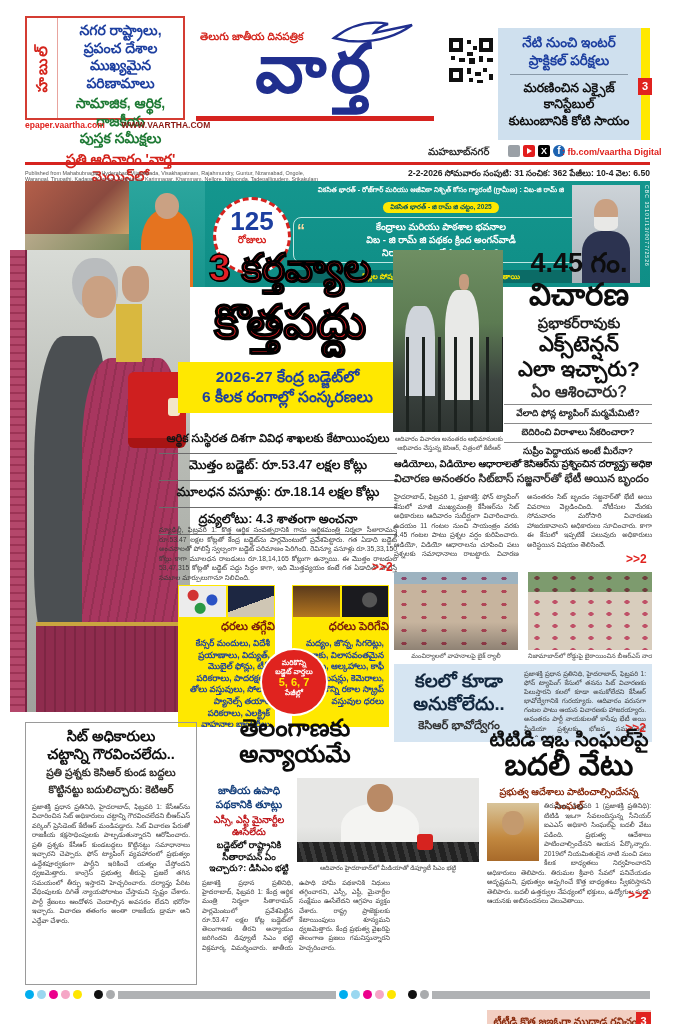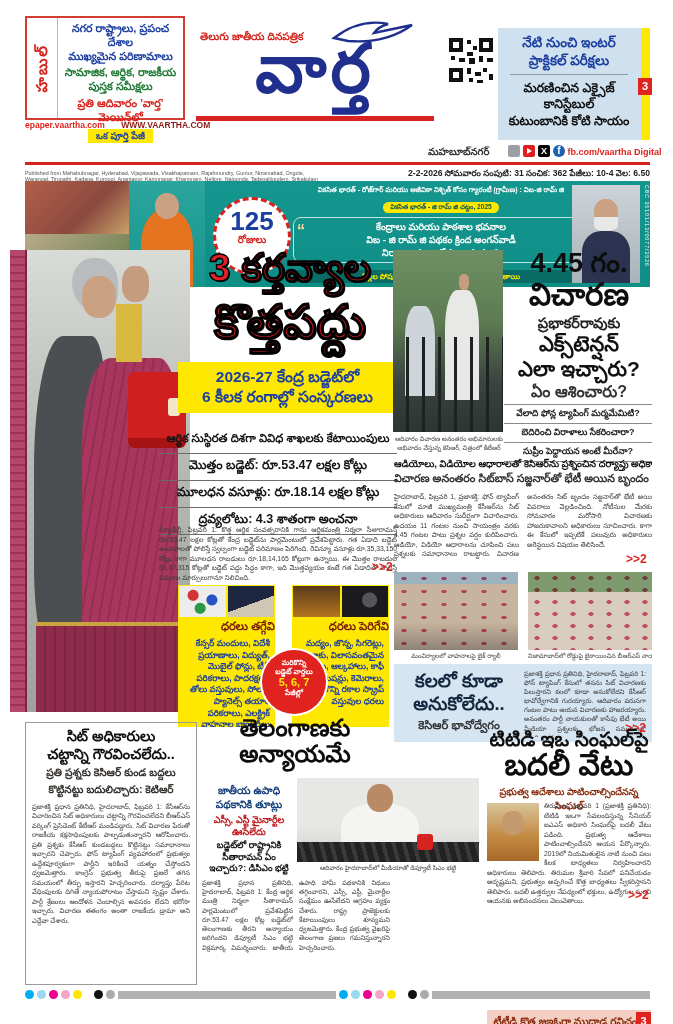--- a/index.html
+++ b/index.html
@@ -5,21 +5,21 @@
   html,body{margin:0;padding:0;background:#e8e8e8;}
   #page{position:relative;width:673px;height:1024px;background:#ffffff;overflow:hidden;
         font-family:"Liberation Sans",sans-serif;color:#111;}
   .abs{position:absolute;}
 
   
   .promo-box{left:25px;top:16px;width:156px;height:100px;border:2px solid #d43c32;display:flex;background:#fff;}
   .promo-vert{width:30px;border-right:1px solid #e8a49e;display:flex;align-items:center;justify-content:center;}
   .promo-vert span{writing-mode:vertical-rl;transform:rotate(180deg);color:#d4241c;font-weight:bold;font-size:15px;letter-spacing:2px;}
   .promo-main{flex:1;text-align:center;padding:4px 2px;line-height:1.25;}
-  .promo-l{font-size:11px;font-weight:bold;}
+  .promo-l{font-size:14px;font-weight:bold;}
   .pm-blue{color:#1d3fa0;} .pm-green{color:#1e7a34;} .pm-red{color:#d4241c;}
   .promo-page{display:inline-block;background:#ffe800;color:#1d3fa0;font-weight:bold;font-size:9.5px;padding:1px 8px;margin-top:2px;}
   .urls-row{left:25px;top:120px;width:200px;font-size:8.5px;font-weight:bold;}
   .url-epaper{color:#e0231f;} .url-site{color:#8c1a14;margin-left:14px;}
 
   .tagline{left:200px;top:30px;width:140px;color:#d4241c;font-size:10.5px;font-weight:bold;}
   .dove{left:330px;top:16px;}
   .mast-title{left:195px;top:34px;width:240px;text-align:center;color:#202f8e;font-size:68px;font-weight:900;line-height:1.0;letter-spacing:4px;}
   .mast-underline{left:196px;top:116px;width:238px;height:5px;background:#d6231f;}
   .qr{left:447px;top:36px;}

